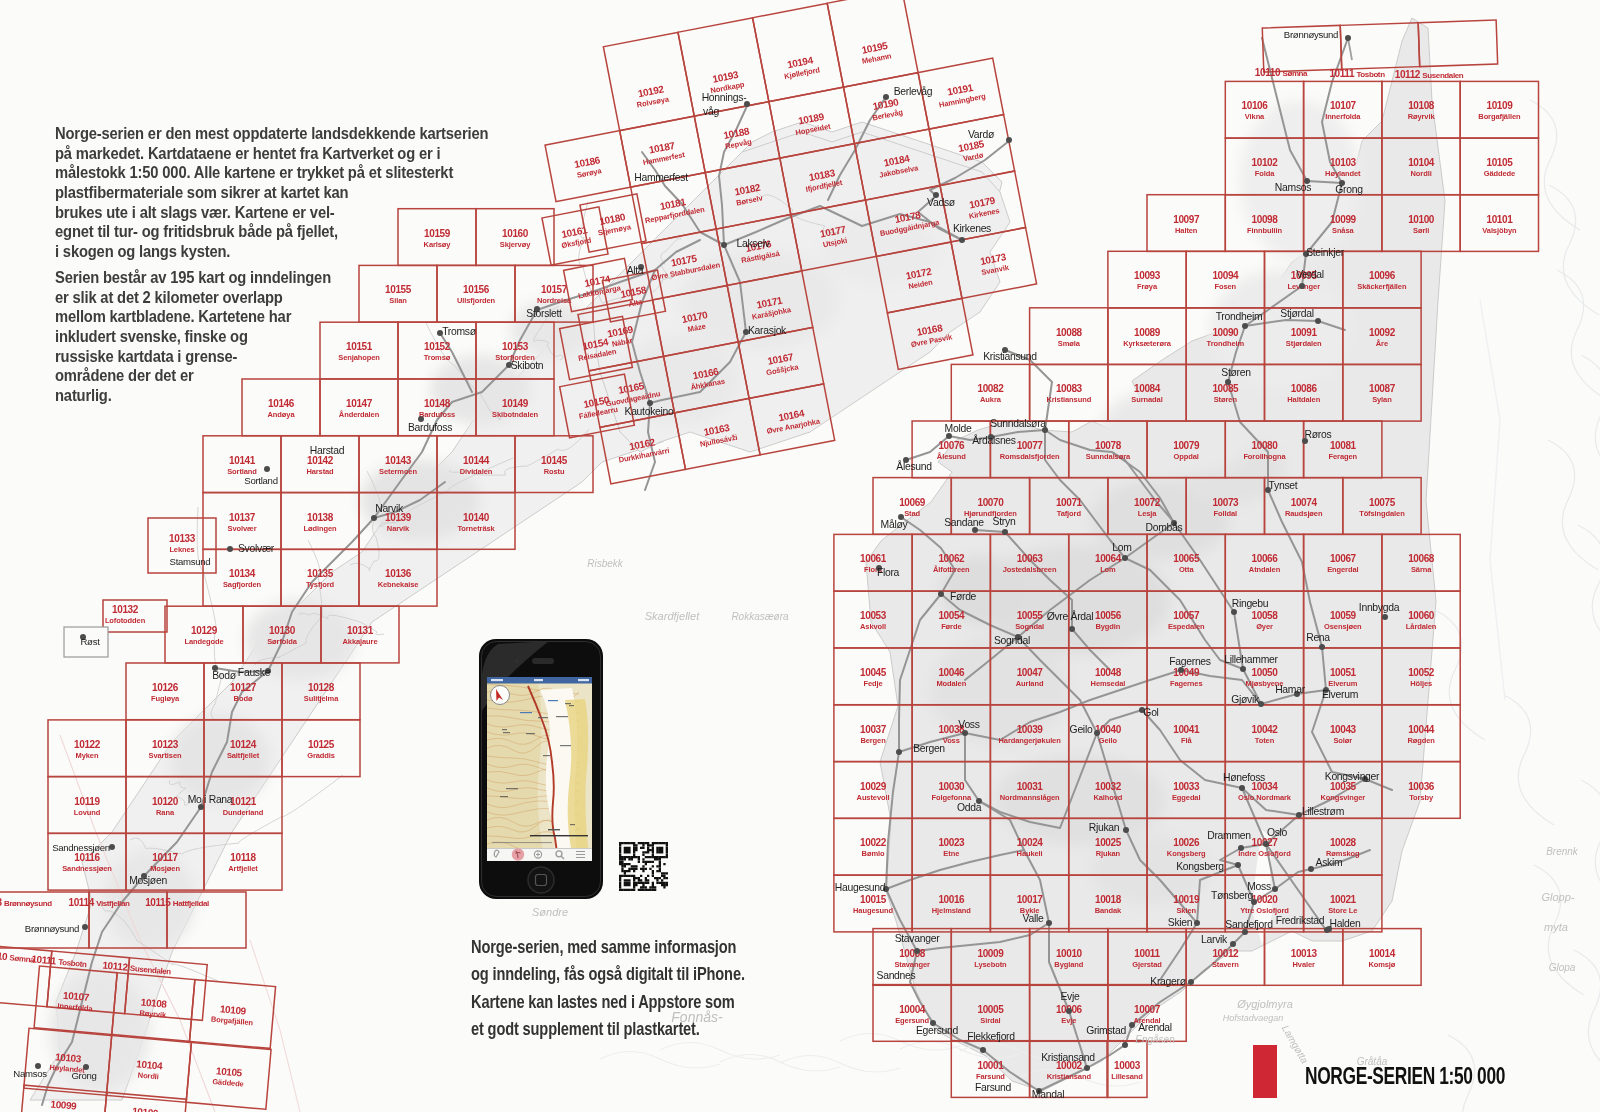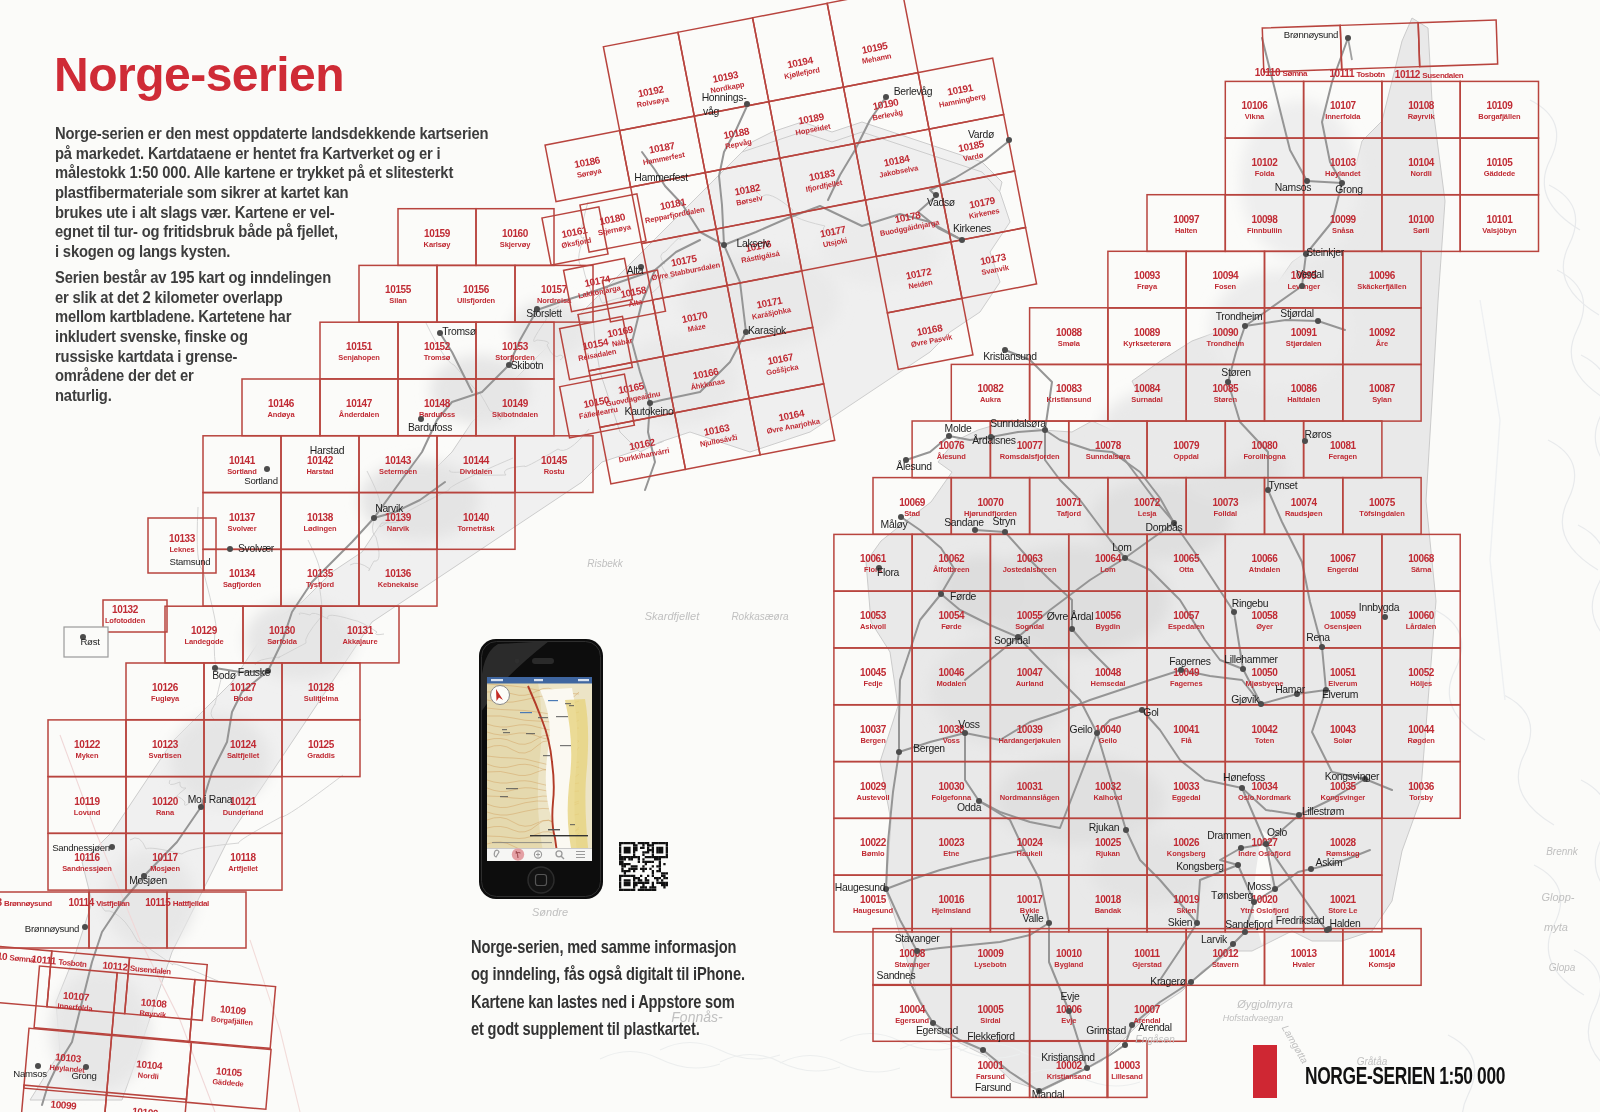--- a/index.html
+++ b/index.html
@@ -1349,21 +1349,20 @@
 </g>
 
 <rect x="616" y="839" width="55" height="55" fill="#fbfbf9"></rect>
 <path d="M619.0 842.0h2.3v2.3h-2.3zM621.3 842.0h2.3v2.3h-2.3zM623.7 842.0h2.3v2.3h-2.3zM626.0 842.0h2.3v2.3h-2.3zM628.3 842.0h2.3v2.3h-2.3zM630.7 842.0h2.3v2.3h-2.3zM633.0 842.0h2.3v2.3h-2.3zM637.7 842.0h2.3v2.3h-2.3zM640.0 842.0h2.3v2.3h-2.3zM642.3 842.0h2.3v2.3h-2.3zM644.7 842.0h2.3v2.3h-2.3zM647.0 842.0h2.3v2.3h-2.3zM651.7 842.0h2.3v2.3h-2.3zM654.0 842.0h2.3v2.3h-2.3zM656.3 842.0h2.3v2.3h-2.3zM658.7 842.0h2.3v2.3h-2.3zM661.0 842.0h2.3v2.3h-2.3zM663.3 842.0h2.3v2.3h-2.3zM665.7 842.0h2.3v2.3h-2.3zM619.0 844.3h2.3v2.3h-2.3zM633.0 844.3h2.3v2.3h-2.3zM635.3 844.3h2.3v2.3h-2.3zM642.3 844.3h2.3v2.3h-2.3zM647.0 844.3h2.3v2.3h-2.3zM649.3 844.3h2.3v2.3h-2.3zM651.7 844.3h2.3v2.3h-2.3zM665.7 844.3h2.3v2.3h-2.3zM619.0 846.7h2.3v2.3h-2.3zM623.7 846.7h2.3v2.3h-2.3zM626.0 846.7h2.3v2.3h-2.3zM628.3 846.7h2.3v2.3h-2.3zM633.0 846.7h2.3v2.3h-2.3zM635.3 846.7h2.3v2.3h-2.3zM640.0 846.7h2.3v2.3h-2.3zM642.3 846.7h2.3v2.3h-2.3zM647.0 846.7h2.3v2.3h-2.3zM651.7 846.7h2.3v2.3h-2.3zM656.3 846.7h2.3v2.3h-2.3zM658.7 846.7h2.3v2.3h-2.3zM661.0 846.7h2.3v2.3h-2.3zM665.7 846.7h2.3v2.3h-2.3zM619.0 849.0h2.3v2.3h-2.3zM623.7 849.0h2.3v2.3h-2.3zM626.0 849.0h2.3v2.3h-2.3zM628.3 849.0h2.3v2.3h-2.3zM633.0 849.0h2.3v2.3h-2.3zM635.3 849.0h2.3v2.3h-2.3zM647.0 849.0h2.3v2.3h-2.3zM649.3 849.0h2.3v2.3h-2.3zM651.7 849.0h2.3v2.3h-2.3zM656.3 849.0h2.3v2.3h-2.3zM658.7 849.0h2.3v2.3h-2.3zM661.0 849.0h2.3v2.3h-2.3zM665.7 849.0h2.3v2.3h-2.3zM619.0 851.3h2.3v2.3h-2.3zM623.7 851.3h2.3v2.3h-2.3zM626.0 851.3h2.3v2.3h-2.3zM628.3 851.3h2.3v2.3h-2.3zM633.0 851.3h2.3v2.3h-2.3zM642.3 851.3h2.3v2.3h-2.3zM644.7 851.3h2.3v2.3h-2.3zM647.0 851.3h2.3v2.3h-2.3zM651.7 851.3h2.3v2.3h-2.3zM656.3 851.3h2.3v2.3h-2.3zM658.7 851.3h2.3v2.3h-2.3zM661.0 851.3h2.3v2.3h-2.3zM665.7 851.3h2.3v2.3h-2.3zM619.0 853.7h2.3v2.3h-2.3zM633.0 853.7h2.3v2.3h-2.3zM642.3 853.7h2.3v2.3h-2.3zM651.7 853.7h2.3v2.3h-2.3zM665.7 853.7h2.3v2.3h-2.3zM619.0 856.0h2.3v2.3h-2.3zM621.3 856.0h2.3v2.3h-2.3zM623.7 856.0h2.3v2.3h-2.3zM626.0 856.0h2.3v2.3h-2.3zM628.3 856.0h2.3v2.3h-2.3zM630.7 856.0h2.3v2.3h-2.3zM633.0 856.0h2.3v2.3h-2.3zM635.3 856.0h2.3v2.3h-2.3zM637.7 856.0h2.3v2.3h-2.3zM644.7 856.0h2.3v2.3h-2.3zM647.0 856.0h2.3v2.3h-2.3zM649.3 856.0h2.3v2.3h-2.3zM651.7 856.0h2.3v2.3h-2.3zM654.0 856.0h2.3v2.3h-2.3zM656.3 856.0h2.3v2.3h-2.3zM658.7 856.0h2.3v2.3h-2.3zM661.0 856.0h2.3v2.3h-2.3zM663.3 856.0h2.3v2.3h-2.3zM665.7 856.0h2.3v2.3h-2.3zM619.0 858.3h2.3v2.3h-2.3zM621.3 858.3h2.3v2.3h-2.3zM623.7 858.3h2.3v2.3h-2.3zM628.3 858.3h2.3v2.3h-2.3zM630.7 858.3h2.3v2.3h-2.3zM637.7 858.3h2.3v2.3h-2.3zM642.3 858.3h2.3v2.3h-2.3zM654.0 858.3h2.3v2.3h-2.3zM656.3 858.3h2.3v2.3h-2.3zM658.7 858.3h2.3v2.3h-2.3zM619.0 860.7h2.3v2.3h-2.3zM621.3 860.7h2.3v2.3h-2.3zM637.7 860.7h2.3v2.3h-2.3zM642.3 860.7h2.3v2.3h-2.3zM644.7 860.7h2.3v2.3h-2.3zM647.0 860.7h2.3v2.3h-2.3zM649.3 860.7h2.3v2.3h-2.3zM651.7 860.7h2.3v2.3h-2.3zM658.7 860.7h2.3v2.3h-2.3zM619.0 863.0h2.3v2.3h-2.3zM621.3 863.0h2.3v2.3h-2.3zM623.7 863.0h2.3v2.3h-2.3zM626.0 863.0h2.3v2.3h-2.3zM628.3 863.0h2.3v2.3h-2.3zM644.7 863.0h2.3v2.3h-2.3zM658.7 863.0h2.3v2.3h-2.3zM663.3 863.0h2.3v2.3h-2.3zM621.3 865.3h2.3v2.3h-2.3zM623.7 865.3h2.3v2.3h-2.3zM630.7 865.3h2.3v2.3h-2.3zM633.0 865.3h2.3v2.3h-2.3zM635.3 865.3h2.3v2.3h-2.3zM642.3 865.3h2.3v2.3h-2.3zM651.7 865.3h2.3v2.3h-2.3zM656.3 865.3h2.3v2.3h-2.3zM658.7 865.3h2.3v2.3h-2.3zM621.3 867.7h2.3v2.3h-2.3zM628.3 867.7h2.3v2.3h-2.3zM630.7 867.7h2.3v2.3h-2.3zM633.0 867.7h2.3v2.3h-2.3zM635.3 867.7h2.3v2.3h-2.3zM640.0 867.7h2.3v2.3h-2.3zM642.3 867.7h2.3v2.3h-2.3zM644.7 867.7h2.3v2.3h-2.3zM649.3 867.7h2.3v2.3h-2.3zM658.7 867.7h2.3v2.3h-2.3zM621.3 870.0h2.3v2.3h-2.3zM623.7 870.0h2.3v2.3h-2.3zM626.0 870.0h2.3v2.3h-2.3zM628.3 870.0h2.3v2.3h-2.3zM633.0 870.0h2.3v2.3h-2.3zM642.3 870.0h2.3v2.3h-2.3zM651.7 870.0h2.3v2.3h-2.3zM656.3 870.0h2.3v2.3h-2.3zM658.7 870.0h2.3v2.3h-2.3zM623.7 872.3h2.3v2.3h-2.3zM651.7 872.3h2.3v2.3h-2.3zM661.0 872.3h2.3v2.3h-2.3zM663.3 872.3h2.3v2.3h-2.3zM665.7 872.3h2.3v2.3h-2.3zM619.0 874.7h2.3v2.3h-2.3zM621.3 874.7h2.3v2.3h-2.3zM623.7 874.7h2.3v2.3h-2.3zM626.0 874.7h2.3v2.3h-2.3zM628.3 874.7h2.3v2.3h-2.3zM630.7 874.7h2.3v2.3h-2.3zM633.0 874.7h2.3v2.3h-2.3zM640.0 874.7h2.3v2.3h-2.3zM647.0 874.7h2.3v2.3h-2.3zM651.7 874.7h2.3v2.3h-2.3zM661.0 874.7h2.3v2.3h-2.3zM663.3 874.7h2.3v2.3h-2.3zM619.0 877.0h2.3v2.3h-2.3zM633.0 877.0h2.3v2.3h-2.3zM635.3 877.0h2.3v2.3h-2.3zM637.7 877.0h2.3v2.3h-2.3zM644.7 877.0h2.3v2.3h-2.3zM654.0 877.0h2.3v2.3h-2.3zM656.3 877.0h2.3v2.3h-2.3zM658.7 877.0h2.3v2.3h-2.3zM663.3 877.0h2.3v2.3h-2.3zM665.7 877.0h2.3v2.3h-2.3zM619.0 879.3h2.3v2.3h-2.3zM623.7 879.3h2.3v2.3h-2.3zM626.0 879.3h2.3v2.3h-2.3zM628.3 879.3h2.3v2.3h-2.3zM633.0 879.3h2.3v2.3h-2.3zM637.7 879.3h2.3v2.3h-2.3zM640.0 879.3h2.3v2.3h-2.3zM644.7 879.3h2.3v2.3h-2.3zM647.0 879.3h2.3v2.3h-2.3zM656.3 879.3h2.3v2.3h-2.3zM661.0 879.3h2.3v2.3h-2.3zM619.0 881.7h2.3v2.3h-2.3zM623.7 881.7h2.3v2.3h-2.3zM626.0 881.7h2.3v2.3h-2.3zM628.3 881.7h2.3v2.3h-2.3zM633.0 881.7h2.3v2.3h-2.3zM635.3 881.7h2.3v2.3h-2.3zM637.7 881.7h2.3v2.3h-2.3zM640.0 881.7h2.3v2.3h-2.3zM642.3 881.7h2.3v2.3h-2.3zM644.7 881.7h2.3v2.3h-2.3zM647.0 881.7h2.3v2.3h-2.3zM651.7 881.7h2.3v2.3h-2.3zM656.3 881.7h2.3v2.3h-2.3zM658.7 881.7h2.3v2.3h-2.3zM661.0 881.7h2.3v2.3h-2.3zM663.3 881.7h2.3v2.3h-2.3zM665.7 881.7h2.3v2.3h-2.3zM619.0 884.0h2.3v2.3h-2.3zM623.7 884.0h2.3v2.3h-2.3zM626.0 884.0h2.3v2.3h-2.3zM628.3 884.0h2.3v2.3h-2.3zM633.0 884.0h2.3v2.3h-2.3zM635.3 884.0h2.3v2.3h-2.3zM642.3 884.0h2.3v2.3h-2.3zM651.7 884.0h2.3v2.3h-2.3zM661.0 884.0h2.3v2.3h-2.3zM663.3 884.0h2.3v2.3h-2.3zM665.7 884.0h2.3v2.3h-2.3zM619.0 886.3h2.3v2.3h-2.3zM633.0 886.3h2.3v2.3h-2.3zM640.0 886.3h2.3v2.3h-2.3zM642.3 886.3h2.3v2.3h-2.3zM644.7 886.3h2.3v2.3h-2.3zM649.3 886.3h2.3v2.3h-2.3zM651.7 886.3h2.3v2.3h-2.3zM654.0 886.3h2.3v2.3h-2.3zM663.3 886.3h2.3v2.3h-2.3zM619.0 888.7h2.3v2.3h-2.3zM621.3 888.7h2.3v2.3h-2.3zM623.7 888.7h2.3v2.3h-2.3zM626.0 888.7h2.3v2.3h-2.3zM628.3 888.7h2.3v2.3h-2.3zM630.7 888.7h2.3v2.3h-2.3zM633.0 888.7h2.3v2.3h-2.3zM637.7 888.7h2.3v2.3h-2.3zM640.0 888.7h2.3v2.3h-2.3zM642.3 888.7h2.3v2.3h-2.3zM644.7 888.7h2.3v2.3h-2.3zM647.0 888.7h2.3v2.3h-2.3zM649.3 888.7h2.3v2.3h-2.3zM651.7 888.7h2.3v2.3h-2.3zM654.0 888.7h2.3v2.3h-2.3z" fill="#111"></path>
 
 <rect x="1253" y="1045" width="24" height="53" fill="#cf2733"></rect>
 
 <text x="1305" y="1084" style="font:bold 24px 'Liberation Sans';fill:#111;letter-spacing:-0.5px" textLength="200" lengthAdjust="spacingAndGlyphs">NORGE-SERIEN 1:50 000</text>
 </svg>
 
-<div class="para" style="left:54px;top:47px;color:#cf2b36;font-size:48px;letter-spacing:-0.5px">Norge-serien</div>
 
 <div class="para" style="left:55px;top:124px;font-size:16.5px;line-height:19.65px;transform:scaleX(0.895);letter-spacing:-0.2px">Norge-serien er den mest oppdaterte landsdekkende kartserien
 på markedet. Kartdataene er hentet fra Kartverket og er i
 målestokk 1:50 000. Alle kartene er trykket på et slitesterkt
 plastfibermateriale som sikrer at kartet kan
 brukes ute i alt slags vær. Kartene er vel-
 egnet til tur- og fritidsbruk både på fjellet,
 i skogen og langs kysten.</div>
 
 <div class="para" style="left:55px;top:268px;font-size:16.5px;line-height:19.65px;transform:scaleX(0.895);letter-spacing:-0.2px">Serien består av 195 kart og inndelingen

